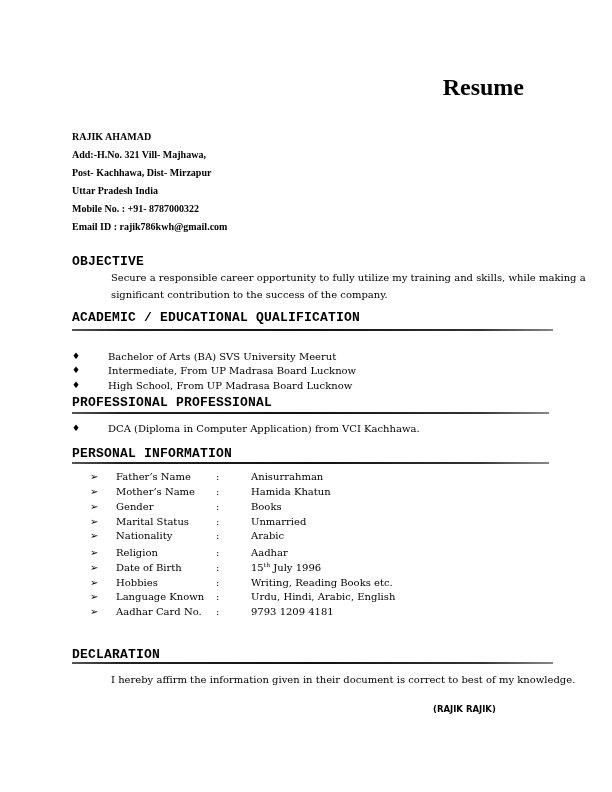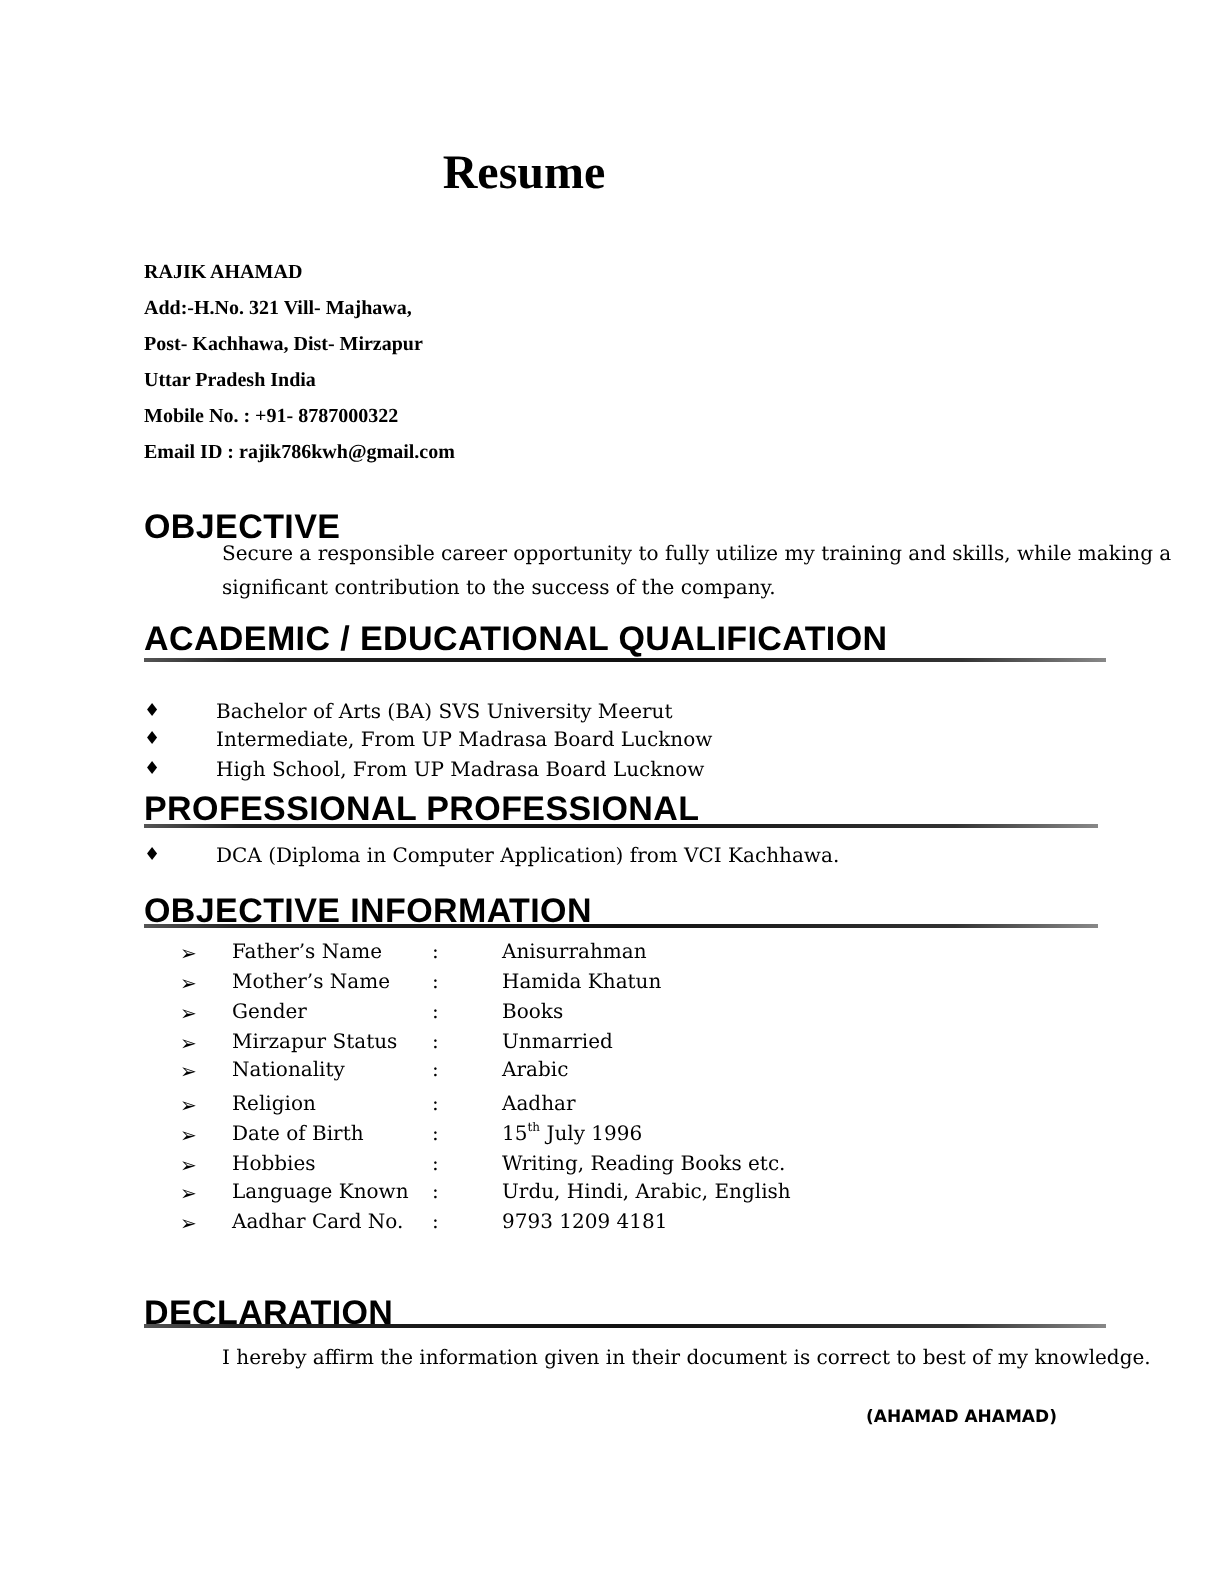--- a/index.html
+++ b/index.html
@@ -1,22 +1,22 @@
 <!DOCTYPE html>
 <html><head>
 <meta charset="utf-8">
 <style>
   html, body { margin: 0; padding: 0; background: #ffffff; }
   body { width: 612px; height: 792px; position: relative; overflow: hidden;
          font-family: "DejaVu Serif", "Liberation Serif", serif; color: #000; }
   .abs { position: absolute; white-space: nowrap; }
-  .title { left: 0; width: 524px; top: 74px; text-align: center;
+  .title { left: 0; width: 524px; top: 74px; text-align: right;
            font-family: "Liberation Serif", serif; font-weight: bold; font-size: 24px; }
   .contact { left: 72px; font-family: "Liberation Serif", serif; font-weight: bold; font-size: 10px; }
-  .heading { left: 72px; font-family: Liberation Sans, sans-serif; font-weight: bold; font-size: 17px; letter-spacing: 0.2px; }
+  .heading { left: 72px; font-family: Liberation Mono, monospace; font-weight: bold; font-size: 13px; letter-spacing: 0.2px; }
   .body-text { left: 72px; font-size: 10px; margin-left: 39px; }
   .rule { position: absolute; height: 2px;
           background: linear-gradient(to right, #555 0%, #222 10%, #111 50%, #333 85%, #888 100%); }
   .bullet-row { left: 72px; font-size: 10px; }
   .bullet-row .glyph { position: absolute; left: 0; top: 0; font-size: 9px; }
   .bullet-row .txt { position: absolute; left: 36px; top: 0; }
   .pi-row { left: 90px; font-size: 10px; height: 15px; }
   .pi-row .arrow { position: absolute; left: 0; top: 0; font-size: 10px; }
   .pi-row .label { position: absolute; left: 26px; top: 0; }
   .pi-row .colon { position: absolute; left: 126px; top: 0; }
@@ -58,21 +58,21 @@
     <span class="txt">High School, From UP Madrasa Board Lucknow</span>
   </div>
 
   <div class="abs heading" style="top:395px">PROFESSIONAL PROFESSIONAL</div>
   <div class="rule" style="left:72px; width:477px; top:412px"></div>
   <div class="abs bullet-row" style="top:423px">
     <span class="glyph">♦</span>
     <span class="txt">DCA (Diploma in Computer Application) from VCI Kachhawa.</span>
   </div>
 
-  <div class="abs heading" style="top:446px">OBJECTIVE INFORMATION</div>
+  <div class="abs heading" style="top:446px">PERSONAL INFORMATION</div>
   <div class="rule" style="left:72px; width:477px; top:462px"></div>
 
   <div class="abs pi-row" style="top:471px">
     <span class="arrow">➢</span>
     <span class="label">Father’s Name</span>
     <span class="colon">:</span>
     <span class="value">Anisurrahman</span>
   </div>
   <div class="abs pi-row" style="top:486px">
     <span class="arrow">➢</span>
@@ -81,21 +81,21 @@
     <span class="value">Hamida Khatun</span>
   </div>
   <div class="abs pi-row" style="top:501px">
     <span class="arrow">➢</span>
     <span class="label">Gender</span>
     <span class="colon">:</span>
     <span class="value">Books</span>
   </div>
   <div class="abs pi-row" style="top:516px">
     <span class="arrow">➢</span>
-    <span class="label">Mirzapur Status</span>
+    <span class="label">Marital Status</span>
     <span class="colon">:</span>
     <span class="value">Unmarried</span>
   </div>
   <div class="abs pi-row" style="top:530px">
     <span class="arrow">➢</span>
     <span class="label">Nationality</span>
     <span class="colon">:</span>
     <span class="value">Arabic</span>
   </div>
   <div class="abs pi-row" style="top:547px">
@@ -125,15 +125,15 @@
   <div class="abs pi-row" style="top:606px">
     <span class="arrow">➢</span>
     <span class="label">Aadhar Card No.</span>
     <span class="colon">:</span>
     <span class="value">9793 1209 4181</span>
   </div>
 
   <div class="abs heading" style="top:647px">DECLARATION</div>
   <div class="rule" style="left:72px; width:481px; top:662px"></div>
   <div class="abs body-text" style="top:674px">I hereby affirm the information given in their document is correct to best of my knowledge.</div>
-  <div class="abs sign">(AHAMAD AHAMAD)</div>
+  <div class="abs sign">(RAJIK RAJIK)</div>
 
 </div>
 
 </body></html>

